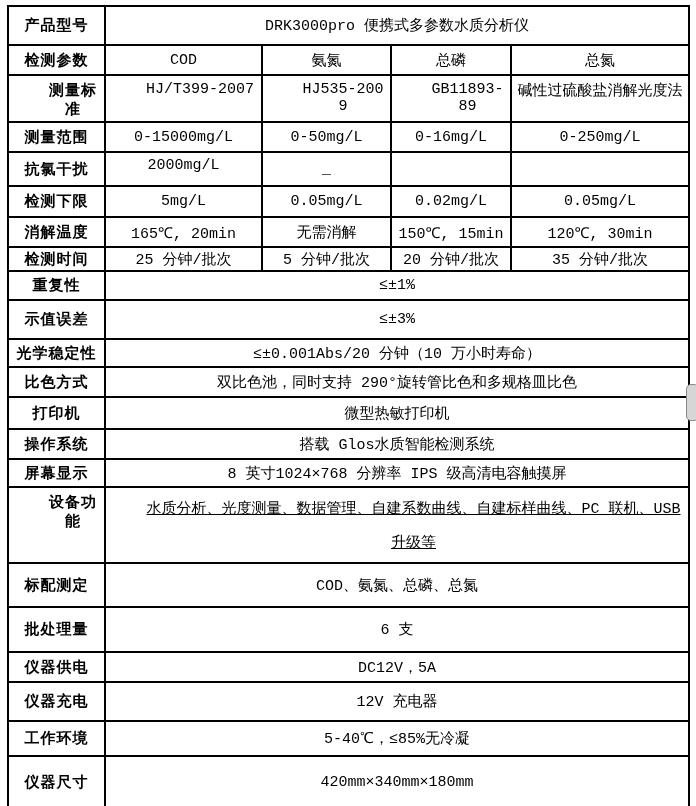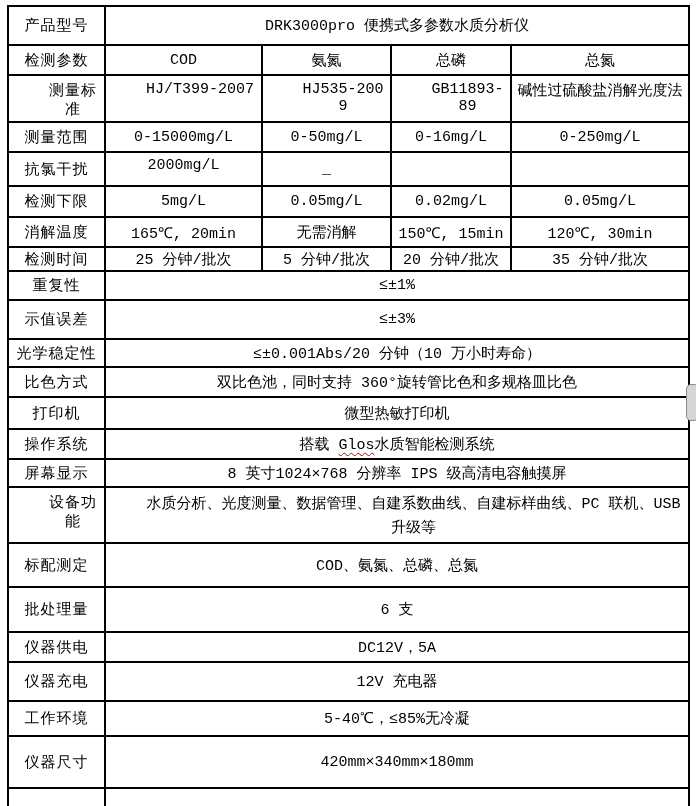--- a/index.html
+++ b/index.html
@@ -27,34 +27,35 @@
     font-size: 15px;
     text-align: center;
     vertical-align: middle;
     padding: 1px 3px;
     overflow: hidden;
     white-space: normal;
     word-break: break-all;
   }
   td.label {
     letter-spacing: 1px;
+    font-weight: bold;
   }
   tr.valign-top td {
     vertical-align: top;
     padding-top: 5px;
     padding-left: 36px;
   }
   td.left-align {
     text-align: left;
     padding-left: 14px;
     padding-right: 10px;
-    line-height: 24px;
+    line-height: 34px;
+    text-decoration: underline;
   }
   .squiggle {
-    text-decoration: underline;
     text-decoration-style: wavy;
     text-decoration-color: #cc0000;
     text-decoration-thickness: 1px;
     text-underline-offset: 3px;
   }
   .scroll-thumb {
     position: absolute;
     top: 384px;
     right: -3px;
     width: 11px;
@@ -137,21 +138,21 @@
       <tr style="height:39px">
         <td class="label">示值误差</td>
         <td colspan="4">≤±3%</td>
       </tr>
       <tr style="height:28px">
         <td class="label">光学稳定性</td>
         <td colspan="4">≤±0.001Abs/20 分钟（10 万小时寿命）</td>
       </tr>
       <tr style="height:30px">
         <td class="label">比色方式</td>
-        <td colspan="4">双比色池，同时支持 360°旋转管比色和多规格皿比色</td>
+        <td colspan="4">双比色池，同时支持 290°旋转管比色和多规格皿比色</td>
       </tr>
       <tr style="height:32px">
         <td class="label">打印机</td>
         <td colspan="4">微型热敏打印机</td>
       </tr>
       <tr style="height:30px">
         <td class="label">操作系统</td>
         <td colspan="4"><span>搭载 </span><span class="squiggle">Glos</span><span>水质智能检测系统</span></td>
       </tr>
       <tr style="height:28px">

